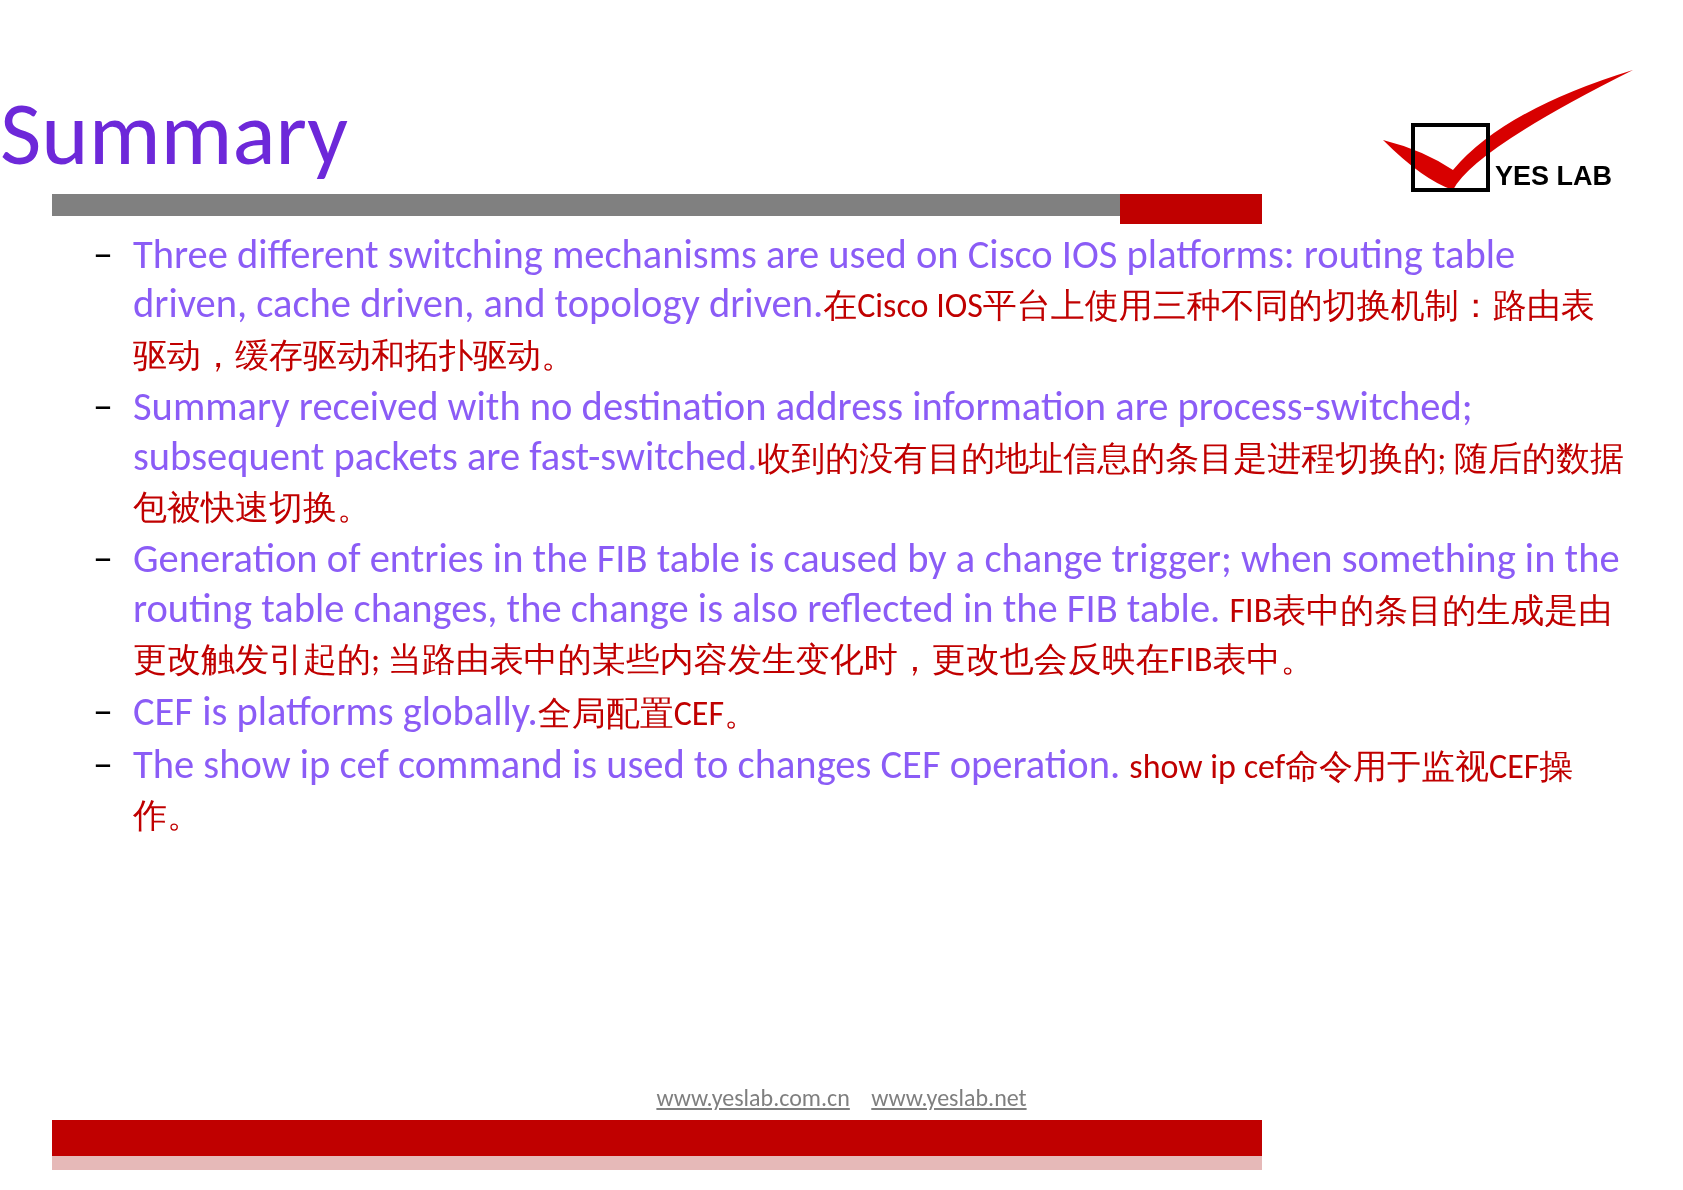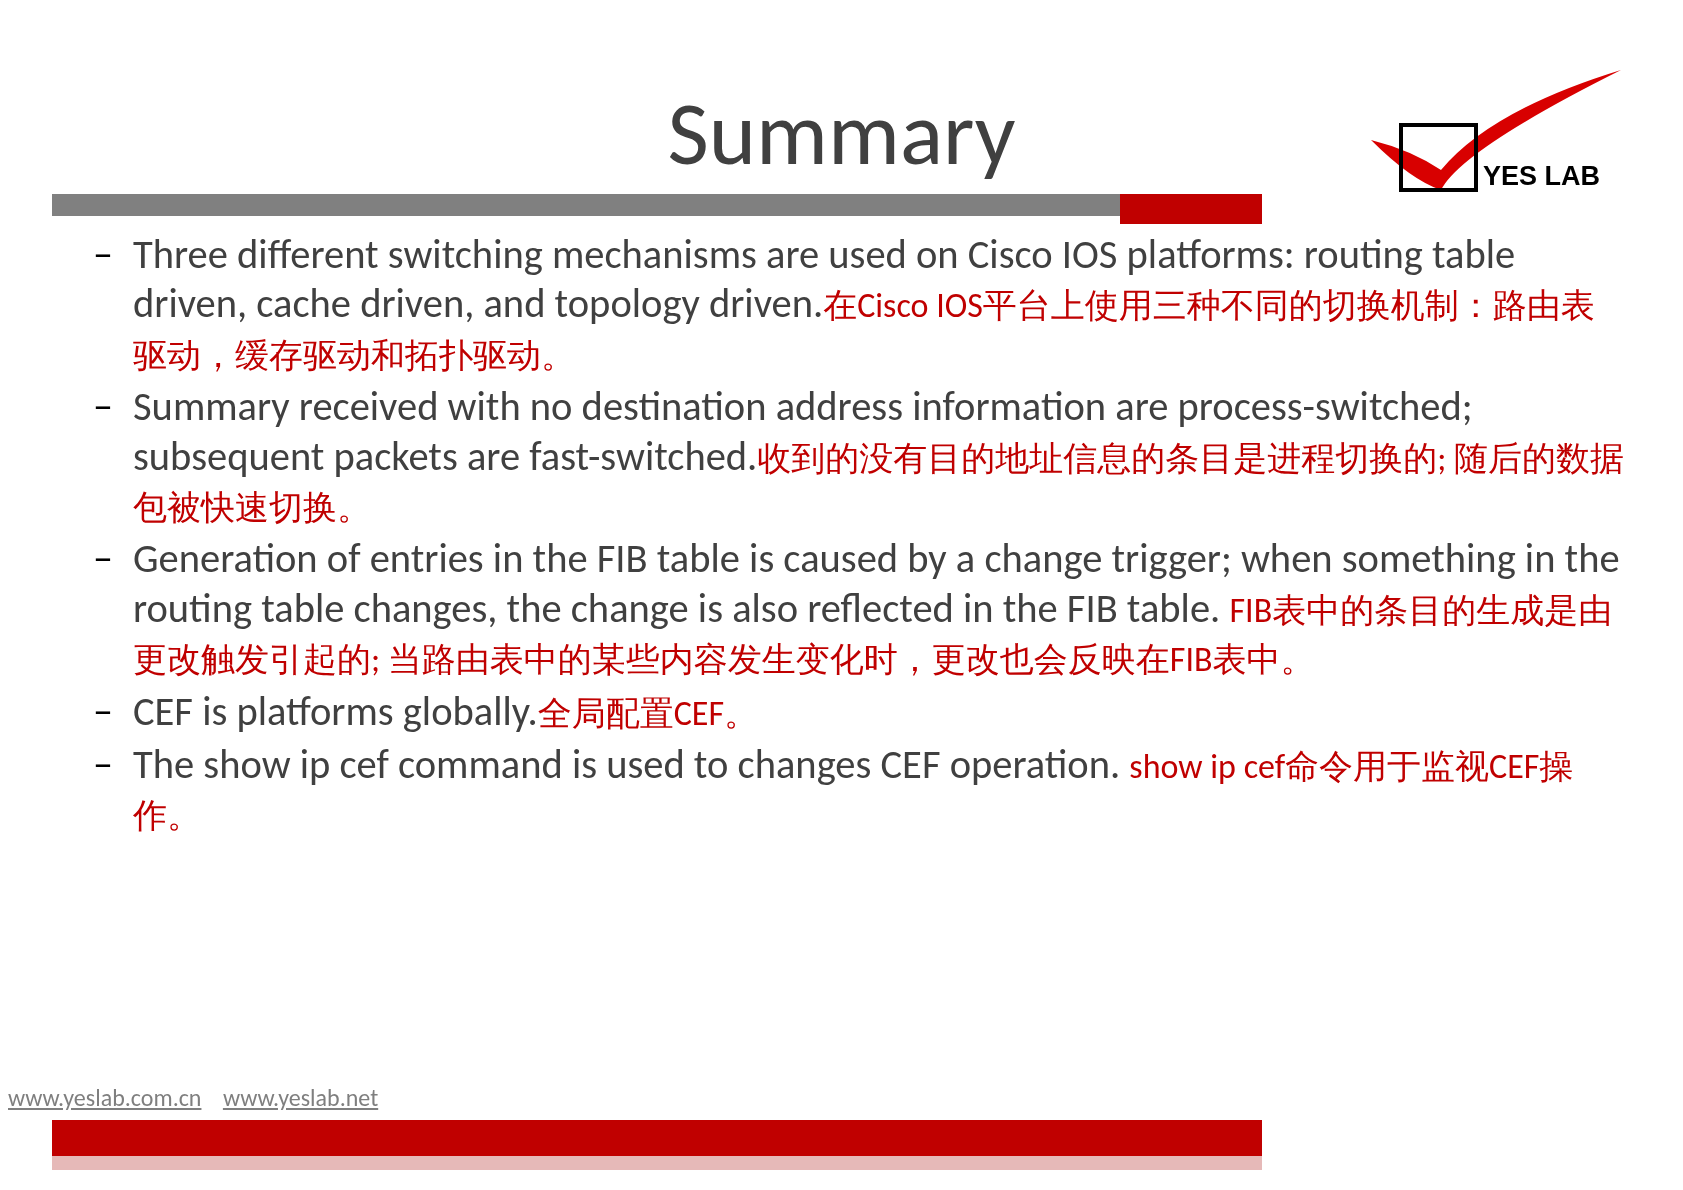--- a/index.html
+++ b/index.html
@@ -16,29 +16,28 @@
     position: relative;
     width: 1683px;
     height: 1190px;
     box-sizing: border-box;
   }
   .title {
     position: absolute;
     top: 78px;
     left: 0;
     width: 100%;
-    text-align: center;
     font-size: 90px;
     font-weight: 400;
-    color: #404040;
+    color: #6d28d9;
   }
   .logo {
     position: absolute;
     top: 70px;
-    right: 62px;
+    right: 50px;
     width: 260px;
     height: 130px;
   }
   .gray-bar {
     position: absolute;
     top: 194px;
     left: 52px;
     width: 1068px;
     height: 22px;
     background: #808080;
@@ -67,31 +66,32 @@
   .dash {
     flex: 0 0 auto;
     width: 40px;
     text-align: left;
     font-size: 40px;
   }
   .bullet-body {
     flex: 1 1 auto;
   }
   .eng {
-    color: #404040;
+    color: #8b5cf6;
   }
   .zh {
     color: #c00000;
     font-size: 34px;
   }
   .footer-links {
     position: absolute;
     left: 0;
     width: 100%;
     bottom: 78px;
+    text-align: center;
     font-size: 24px;
   }
   .footer-links a {
     color: #7f7f7f;
     text-decoration: underline;
     margin: 0 8px;
   }
   .footer-bar-dark {
     position: absolute;
     left: 52px;

